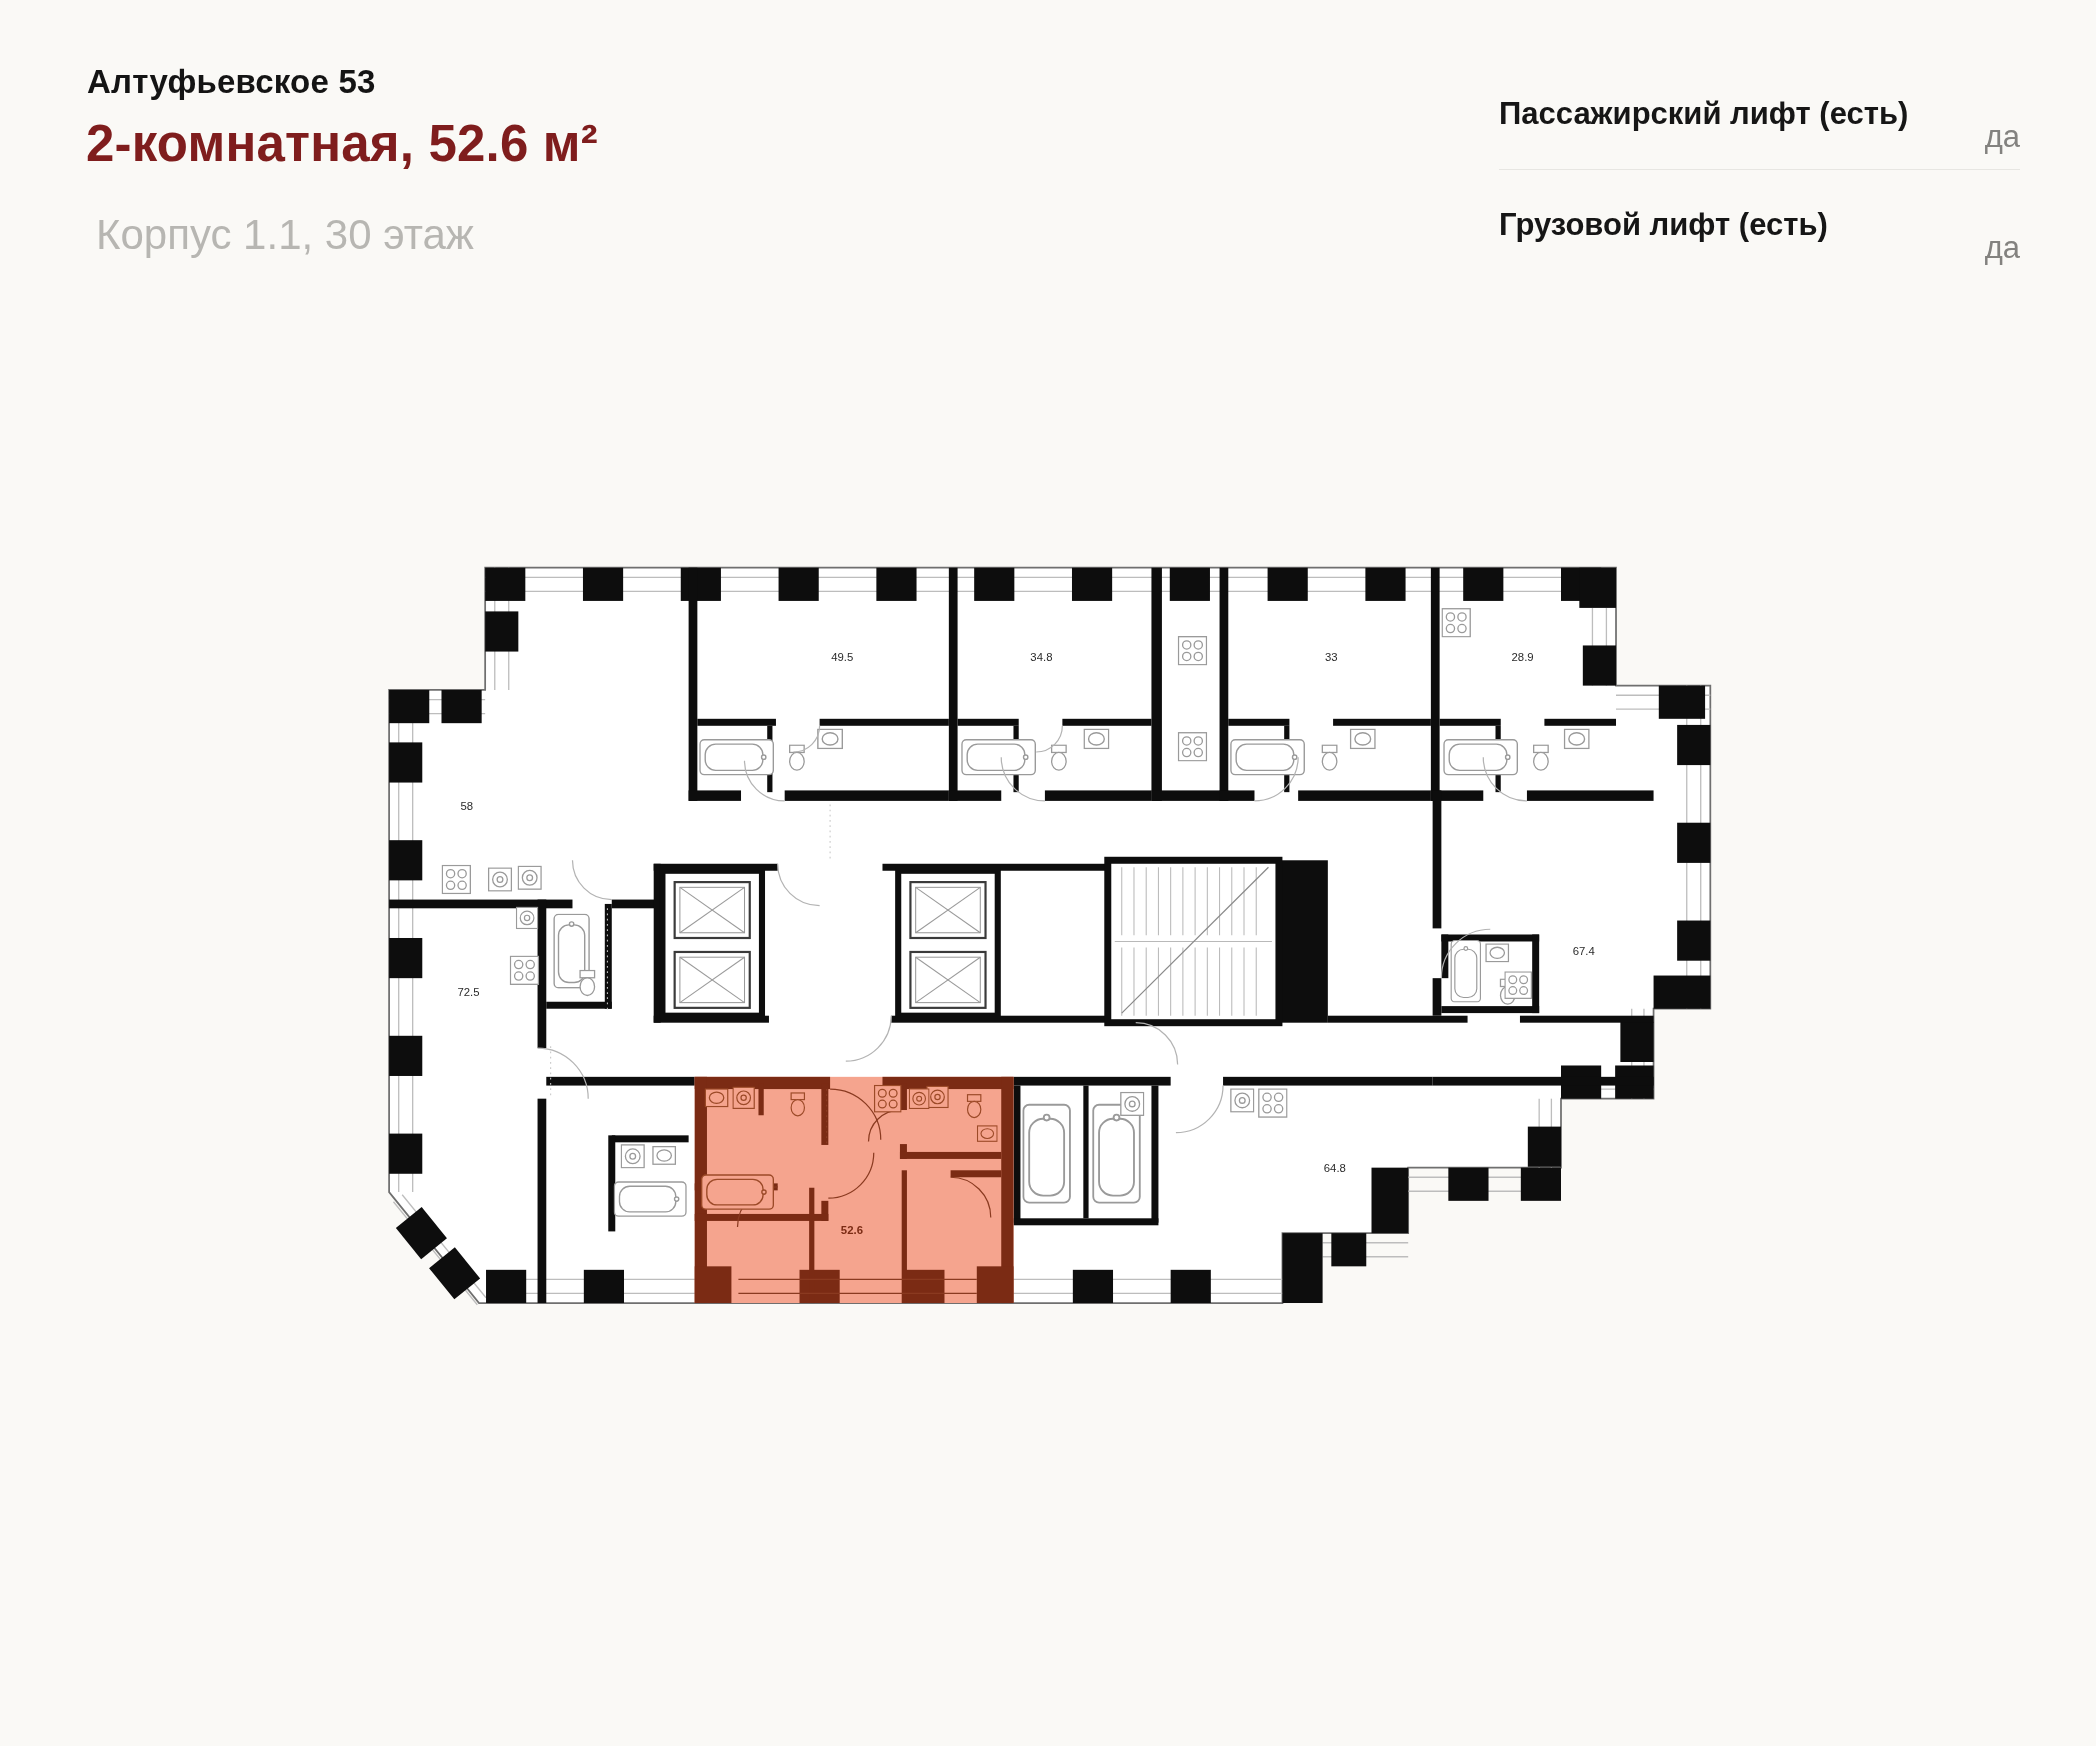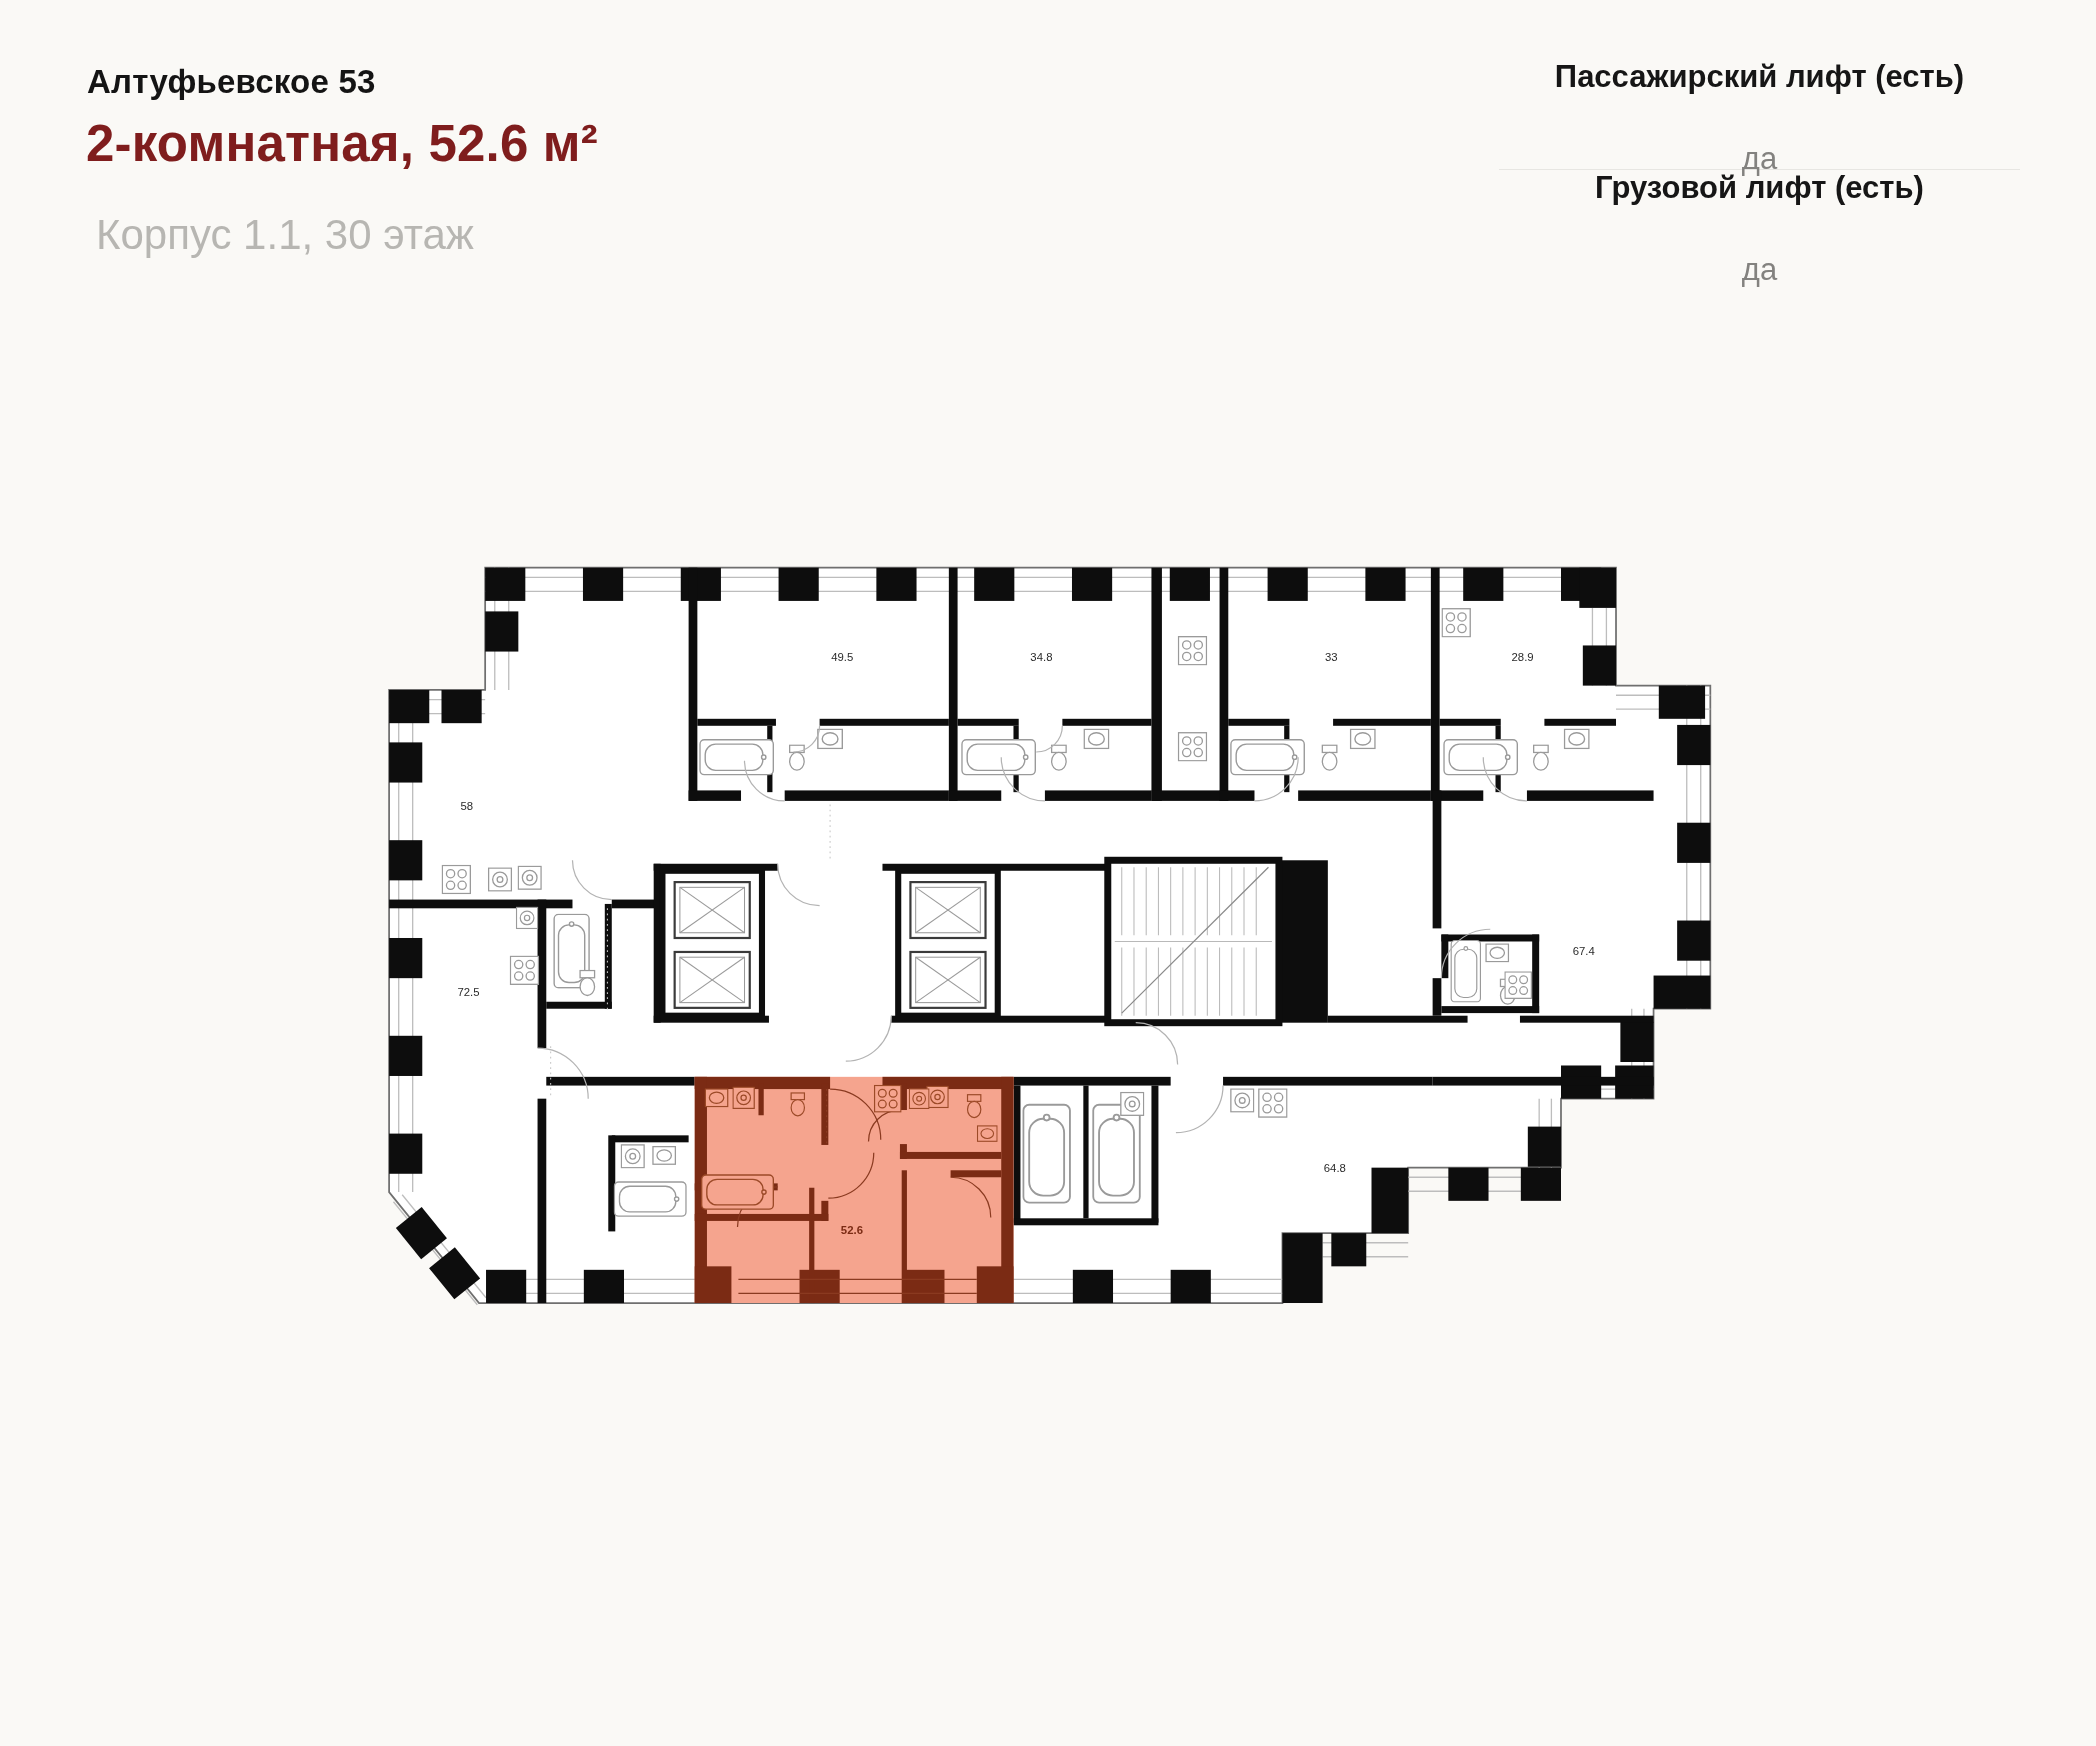--- a/index.html
+++ b/index.html
@@ -2,21 +2,21 @@
 <html style="font-size:14px"><head>
 <meta charset="utf-8">
 <style>
   html,body{margin:0;padding:0;}
   body{width:2096px;height:1747px;background:#faf9f6;font-family:"Liberation Sans","DejaVu Sans",sans-serif;}
   .page{position:relative;width:2096px;height:1424px;overflow:hidden;}
   .project{position:absolute;left:87px;top:63px;font-size:33px;font-weight:600;color:#141414;letter-spacing:0.2px;}
   .title{position:absolute;left:86px;top:114px;font-size:51px;font-weight:700;color:#7f1d1d;letter-spacing:0.2px;}
   .subtitle{position:absolute;left:96px;top:211px;font-size:42px;font-weight:400;color:#b7b6b2;}
   .lifts{position:absolute;left:1499px;top:59px;width:521px;}
-  .lift-row{display:flex;justify-content:space-between;align-items:center;height:110px;flex-direction:column;}
+  .lift-row{display:flex;justify-content:space-between;align-items:center;height:110px;}
   .lift-row:first-child{border-bottom:1.7px solid #e7e6e2;}
   .lift-label{font-size:31px;font-weight:700;color:#161616;}
   .lift-value{font-size:31px;font-weight:400;color:#83827f;margin-top:46px;}
   .logo{position:absolute;left:86px;top:1591px;font-size:56px;font-weight:800;color:#ef4444;letter-spacing:-3.5px;line-height:1;}
   svg text{font-family:"Liberation Sans","DejaVu Sans",sans-serif;}
   .plan-label{font-size:13px;fill:#2a2a2a;}
   .hl-label{font-size:13px;fill:#7b2b14;font-weight:bold;}
   .wln{stroke:#bdbdbd;stroke-width:1.5;fill:none;}
   .door{stroke:#b3b3b3;stroke-width:1.4;fill:none;}
   .dot{stroke:#c6c6c6;stroke-width:1.2;fill:none;stroke-dasharray:2 4;}

